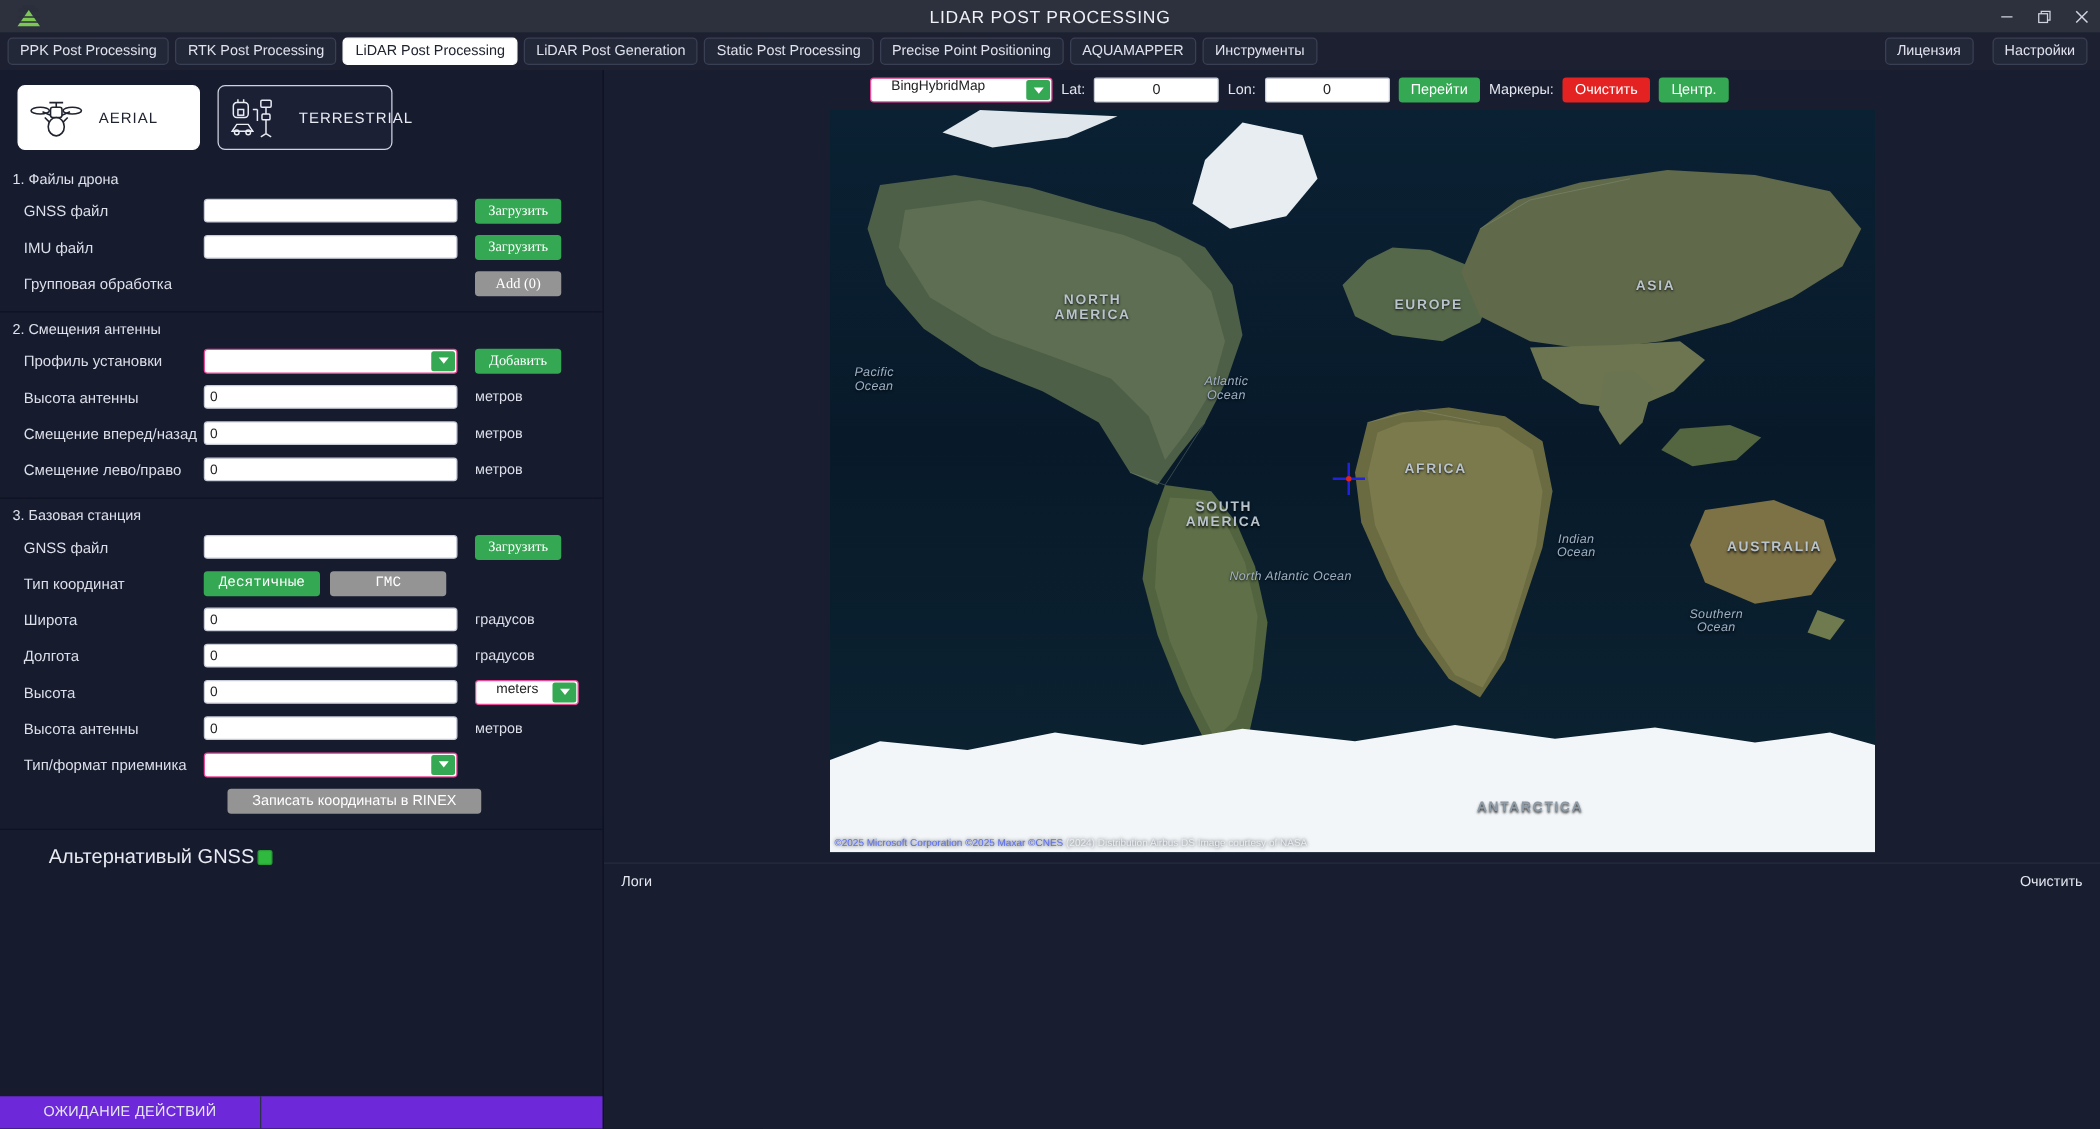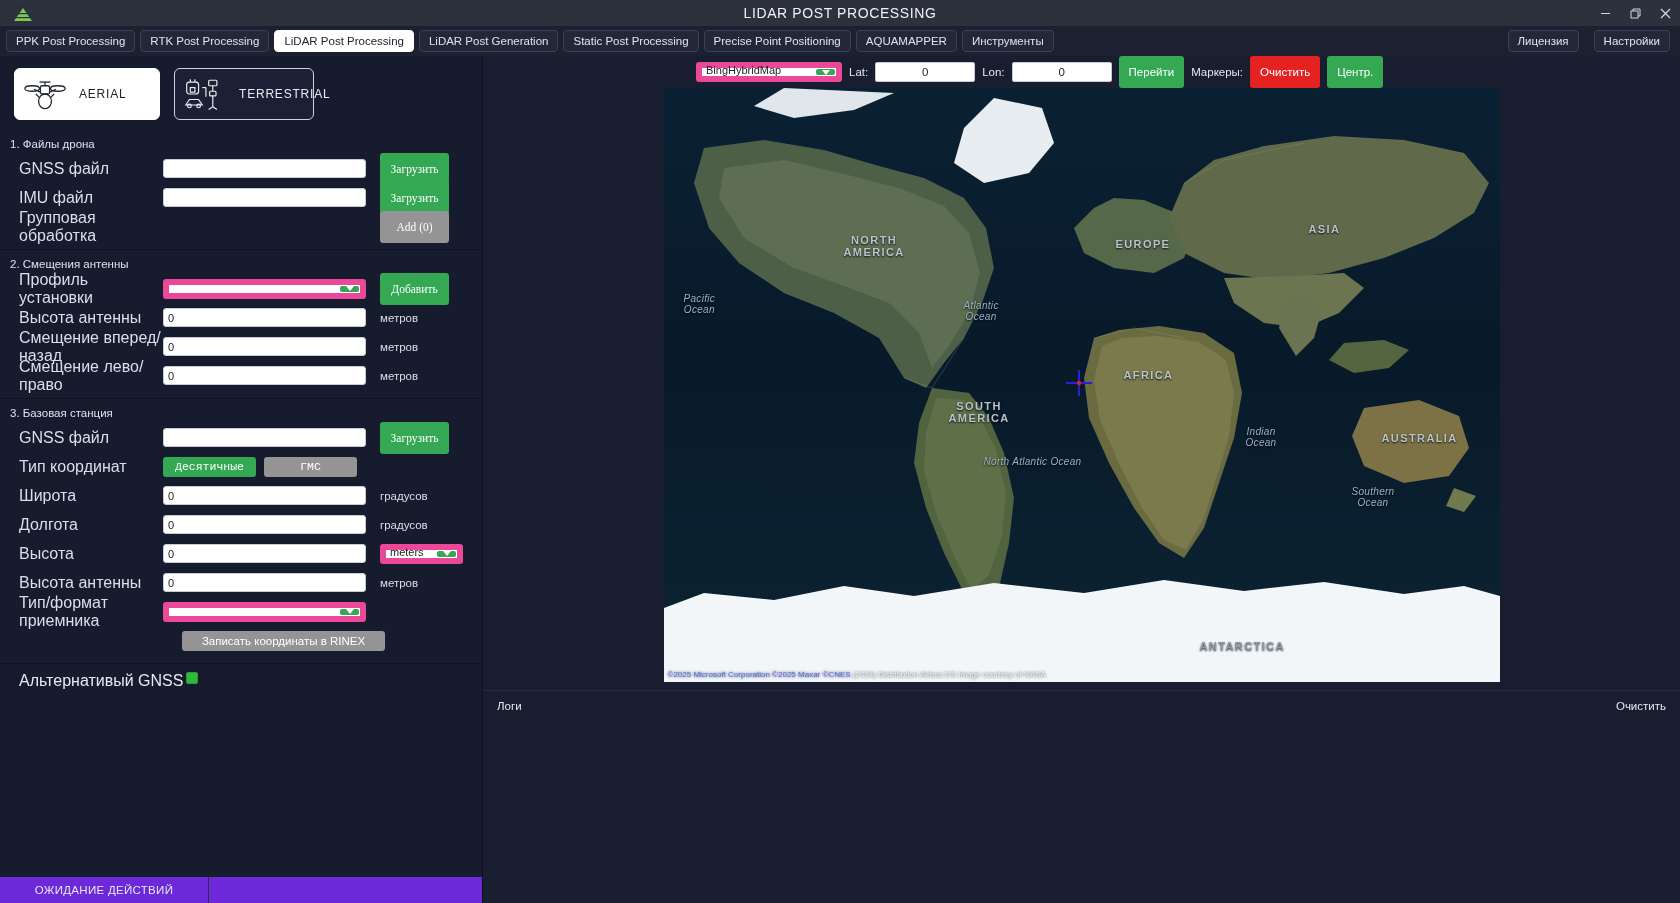--- a/index.html
+++ b/index.html
@@ -70,63 +70,63 @@
 
   .section { padding: 0 0 6px 0; border-bottom: 1px solid #0e1222; }
   .section-title {
     font-size: 11.5px; color: #dfe2ec; padding: 8px 0 6px 10px;
   }
   .row {
     display: flex; align-items: center; height: 25px;
     margin-bottom: 4px; padding-left: 19px;
   }
   .row .lab {
-    width: 144px; font-size: 16px; color: #dcdfe9; flex: none;
+    width: 144px; font-size: 12px; color: #dcdfe9; flex: none;
   }
   .fld {
     width: 203px; height: 19px; background: #ffffff;
     border: 1px solid #c7ccd8; border-radius: 3px;
     font-size: 11px; color: #222; padding: 0 4px;
     display: flex; align-items: center; flex: none;
   }
   .combo {
-    width: 203px; height: 20px; background: #fff; border: 6px solid #ec4899;
-    border-radius: 3px; display: flex; align-items: flex-end; flex: none;
-    font-size: 11px; color: #222; padding-left: 4px; position: relative;
+    width: 203px; height: 20px; background: #fff; border: 1px solid #ec4899;
+    border-radius: 3px; display: flex; align-items: flex-start; flex: none;
+    font-size: 11px; color: #222; padding-left: 16px; position: relative;
   }
   .combo .arrow {
     position: absolute; right: 1px; top: 1px; bottom: 1px; width: 19px;
     background: #34a853; border-radius: 2px;
     display: flex; align-items: center; justify-content: center;
   }
   .combo .arrow i {
     border-left: 4px solid transparent; border-right: 4px solid transparent;
     border-top: 5px solid #fff; display: block;
   }
   .unit { font-size: 11.5px; color: #dcdfe9; margin-left: 14px; }
 
   .btn {
     border: none; border-radius: 3px; font-size: 11.5px;
-    color: #fff; height: 32px; padding: 0 10px; cursor: pointer;
+    color: #fff; height: 20px; padding: 0 10px; cursor: pointer;
     display: flex; align-items: center; justify-content: center;
     font-family: inherit; white-space: nowrap;
   }
   .btn.green { background: #34a853; }
   .btn.grey  { background: #949494; }
   .btn.red   { background: #e52222; }
   .act { margin-left: 14px; width: 69px; font-family: Liberation Serif, serif; }
 
   .seg {
     display: flex; gap: 8px; flex: none; font-family: Liberation Mono, monospace;
   }
   .seg .btn { width: 93px; height: 20px; }
 
   .wide-btn { width: 203px; height: 20px; margin-left: 163px; }
 
-  .chkrow { display: flex; height: 28px; padding-left: 19px; margin-top: 8px;}
+  .chkrow { display: flex; align-items: center; height: 28px; padding-left: 19px; margin-top: 8px; margin-left: 20px;}
   .chk {
     width: 12px; height: 12px; background: #2fb93e;
     border: 1px solid #2a9e36; border-radius: 2px; margin-left: 3px;
   }
 
   .bottombar {
     position: absolute; left: 0; right: 0; bottom: 30px;
     display: flex; gap: 8px; padding: 0 8px;
   }
   .bottombar .btn { flex: 1; height: 25px; font-size: 12px; }
@@ -487,21 +487,21 @@
       </svg>
 
       <div class="maplabel" style="left:180px;top:146px;text-align:center;white-space:pre">NORTH
 AMERICA</div>
       <div class="maplabel" style="left:285px;top:312px;text-align:center;white-space:pre">SOUTH
 AMERICA</div>
       <div class="maplabel" style="left:452px;top:150px">EUROPE</div>
       <div class="maplabel" style="left:645px;top:135px">ASIA</div>
       <div class="maplabel" style="left:460px;top:281px">AFRICA</div>
       <div class="maplabel" style="left:718px;top:344px">AUSTRALIA</div>
-      <div class="maplabel" style="left:536px;top:552px;color:#8d9aa6">ANTARCTICA</div>
+      <div class="maplabel" style="left:518px;top:552px;color:#8d9aa6">ANTARCTICA</div>
 
       <div class="maplabel ocean" style="left:20px;top:205px;white-space:pre">Pacific
 Ocean</div>
       <div class="maplabel ocean" style="left:300px;top:212px;white-space:pre">Atlantic
 Ocean</div>
       <div class="maplabel ocean" style="left:320px;top:368px;white-space:pre">North Atlantic Ocean</div>
       <div class="maplabel ocean" style="left:582px;top:338px;white-space:pre">Indian
 Ocean</div>
       <div class="maplabel ocean" style="left:688px;top:398px;white-space:pre">Southern
 Ocean</div>

